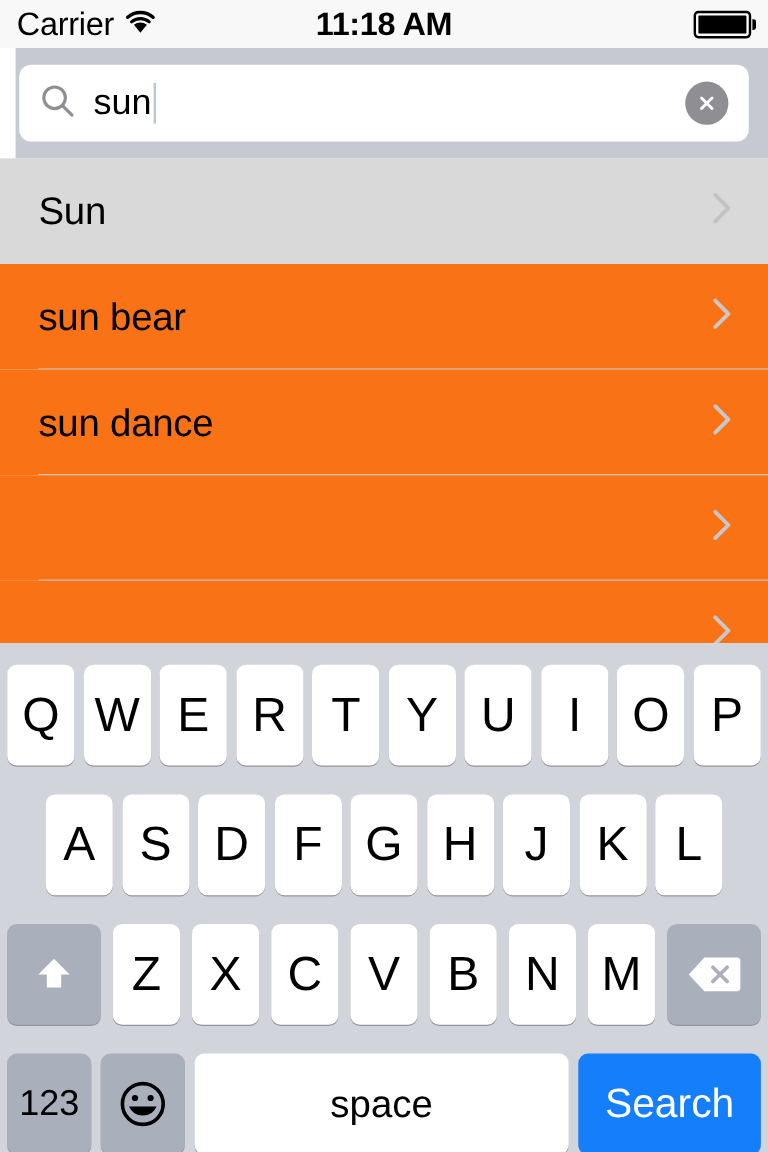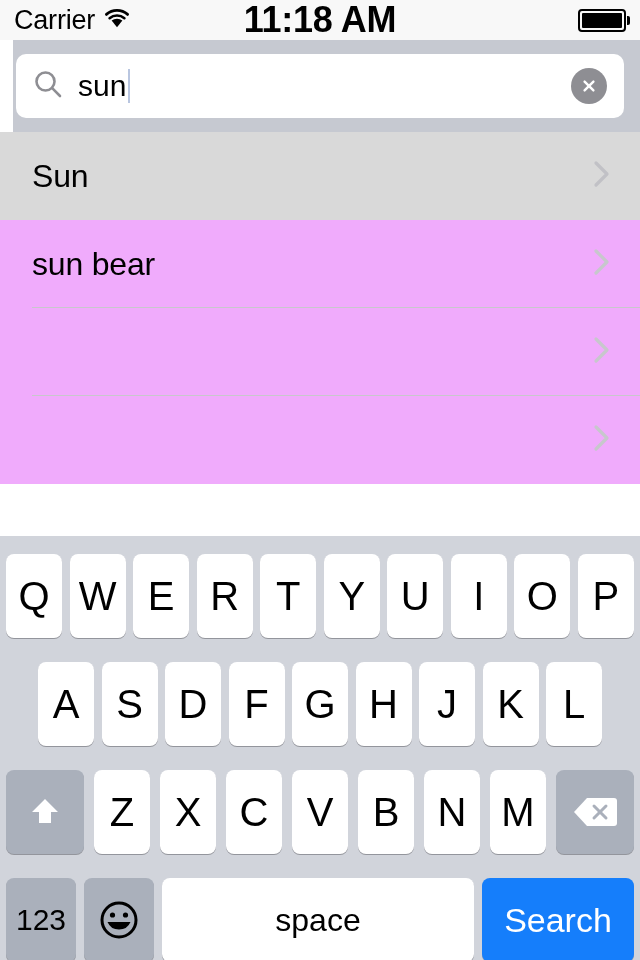--- a/index.html
+++ b/index.html
@@ -41,21 +41,21 @@
     font-size: 27px;
     color: #000;
     letter-spacing: -0.2px;
     line-height: 1;
   }
   .wifi-icon { display:block; }
   #status-time {
     position: absolute;
     left: 0; right: 0;
     text-align: center;
-    font-size: 36px;
+    font-size: 27px;
     font-weight: bold;
     color: #000;
     letter-spacing: -0.3px;
     line-height: 1;
   }
   #battery-wrap {
     position: absolute;
     right: 10px;
     display: flex;
     align-items: center;
@@ -148,21 +148,21 @@
   }
   #list-top-hairline {
     position: absolute;
     left: 0; top: 0;
     width: 640px; height: 1px;
     background: #b9bcc2;
   }
   .result-row {
     position: relative;
     height: 88px;
-    background: #f0abfc;
+    background: #f97316;
     display: flex;
     align-items: center;
     box-sizing: border-box;
   }
   .result-row.selected {
     background: #d9d9d9;
   }
   .result-label {
     margin-left: 32px;
     font-size: 32px;
@@ -334,20 +334,29 @@
     <div class="result-row">
       <span class="result-label">sun bear</span>
       <span class="row-chevron">
         <svg width="20" height="32" viewBox="0 0 20 32">
             <polyline points="4,5 15,16 4,27" fill="none" stroke="#c7c7cc" stroke-width="3.2" stroke-linecap="round" stroke-linejoin="round"></polyline>
           </svg>
       </span>
       <span class="row-separator"></span>
     </div>
 
+    <div class="result-row">
+      <span class="result-label">sun dance</span>
+      <span class="row-chevron">
+        <svg width="20" height="32" viewBox="0 0 20 32">
+            <polyline points="4,5 15,16 4,27" fill="none" stroke="#c7c7cc" stroke-width="3.2" stroke-linecap="round" stroke-linejoin="round"></polyline>
+          </svg>
+      </span>
+      <span class="row-separator"></span>
+    </div>
 
     <div class="result-row">
       <span class="row-chevron">
         <svg width="20" height="32" viewBox="0 0 20 32">
             <polyline points="4,5 15,16 4,27" fill="none" stroke="#c7c7cc" stroke-width="3.2" stroke-linecap="round" stroke-linejoin="round"></polyline>
           </svg>
       </span>
       <span class="row-separator"></span>
     </div>
 

